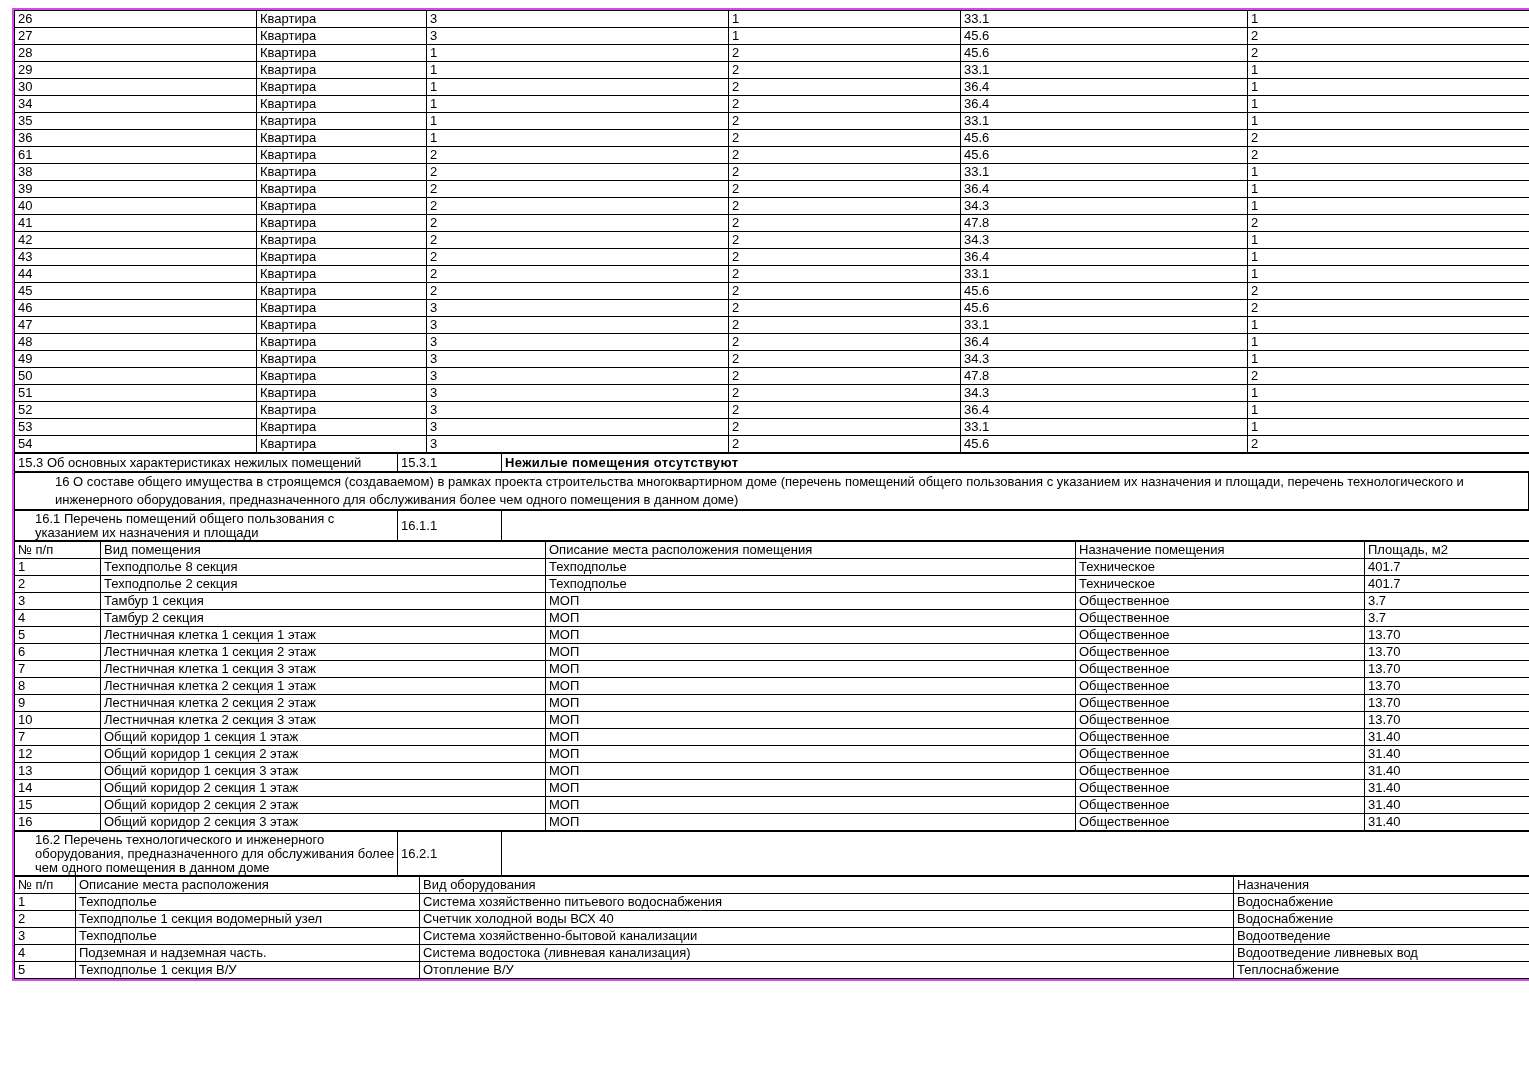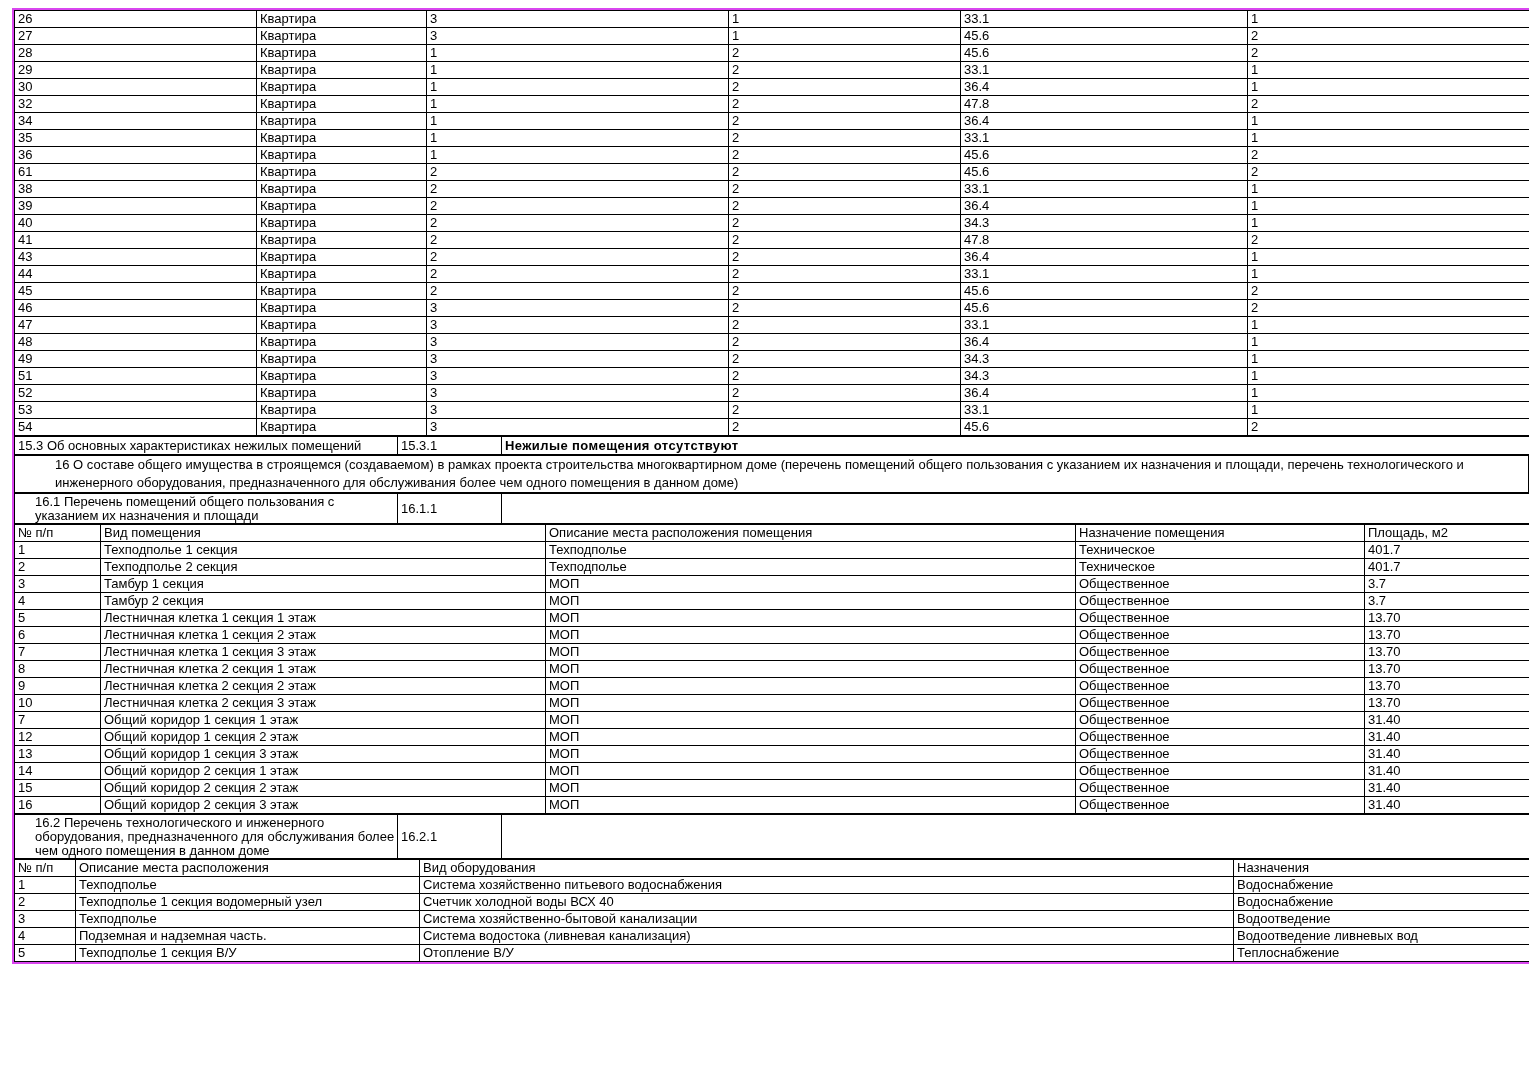--- a/index.html
+++ b/index.html
@@ -107,146 +107,154 @@
         </tr>
         <tr>
           <td>30</td>
           <td>Квартира</td>
           <td>1</td>
           <td>2</td>
           <td>36.4</td>
           <td>1</td>
         </tr>
         <tr>
-          <td>32</td>
-          <td>Квартира</td>
-          <td>1</td>
+          <td>34</td>
+          <td>Квартира</td>
+          <td>1</td>
+          <td>2</td>
+          <td>36.4</td>
+          <td>1</td>
+        </tr>
+        <tr>
+          <td>35</td>
+          <td>Квартира</td>
+          <td>1</td>
+          <td>2</td>
+          <td>33.1</td>
+          <td>1</td>
+        </tr>
+        <tr>
+          <td>36</td>
+          <td>Квартира</td>
+          <td>1</td>
+          <td>2</td>
+          <td>45.6</td>
+          <td>2</td>
+        </tr>
+        <tr>
+          <td>61</td>
+          <td>Квартира</td>
+          <td>2</td>
+          <td>2</td>
+          <td>45.6</td>
+          <td>2</td>
+        </tr>
+        <tr>
+          <td>38</td>
+          <td>Квартира</td>
+          <td>2</td>
+          <td>2</td>
+          <td>33.1</td>
+          <td>1</td>
+        </tr>
+        <tr>
+          <td>39</td>
+          <td>Квартира</td>
+          <td>2</td>
+          <td>2</td>
+          <td>36.4</td>
+          <td>1</td>
+        </tr>
+        <tr>
+          <td>40</td>
+          <td>Квартира</td>
+          <td>2</td>
+          <td>2</td>
+          <td>34.3</td>
+          <td>1</td>
+        </tr>
+        <tr>
+          <td>41</td>
+          <td>Квартира</td>
+          <td>2</td>
           <td>2</td>
           <td>47.8</td>
           <td>2</td>
         </tr>
         <tr>
-          <td>34</td>
-          <td>Квартира</td>
-          <td>1</td>
+          <td>42</td>
+          <td>Квартира</td>
+          <td>2</td>
+          <td>2</td>
+          <td>34.3</td>
+          <td>1</td>
+        </tr>
+        <tr>
+          <td>43</td>
+          <td>Квартира</td>
+          <td>2</td>
           <td>2</td>
           <td>36.4</td>
           <td>1</td>
         </tr>
         <tr>
-          <td>35</td>
-          <td>Квартира</td>
-          <td>1</td>
-          <td>2</td>
-          <td>33.1</td>
-          <td>1</td>
-        </tr>
-        <tr>
-          <td>36</td>
-          <td>Квартира</td>
-          <td>1</td>
-          <td>2</td>
-          <td>45.6</td>
-          <td>2</td>
-        </tr>
-        <tr>
-          <td>61</td>
-          <td>Квартира</td>
-          <td>2</td>
-          <td>2</td>
-          <td>45.6</td>
-          <td>2</td>
-        </tr>
-        <tr>
-          <td>38</td>
-          <td>Квартира</td>
-          <td>2</td>
-          <td>2</td>
-          <td>33.1</td>
-          <td>1</td>
-        </tr>
-        <tr>
-          <td>39</td>
-          <td>Квартира</td>
-          <td>2</td>
+          <td>44</td>
+          <td>Квартира</td>
+          <td>2</td>
+          <td>2</td>
+          <td>33.1</td>
+          <td>1</td>
+        </tr>
+        <tr>
+          <td>45</td>
+          <td>Квартира</td>
+          <td>2</td>
+          <td>2</td>
+          <td>45.6</td>
+          <td>2</td>
+        </tr>
+        <tr>
+          <td>46</td>
+          <td>Квартира</td>
+          <td>3</td>
+          <td>2</td>
+          <td>45.6</td>
+          <td>2</td>
+        </tr>
+        <tr>
+          <td>47</td>
+          <td>Квартира</td>
+          <td>3</td>
+          <td>2</td>
+          <td>33.1</td>
+          <td>1</td>
+        </tr>
+        <tr>
+          <td>48</td>
+          <td>Квартира</td>
+          <td>3</td>
           <td>2</td>
           <td>36.4</td>
           <td>1</td>
         </tr>
         <tr>
-          <td>40</td>
-          <td>Квартира</td>
-          <td>2</td>
+          <td>49</td>
+          <td>Квартира</td>
+          <td>3</td>
           <td>2</td>
           <td>34.3</td>
           <td>1</td>
         </tr>
         <tr>
-          <td>41</td>
-          <td>Квартира</td>
-          <td>2</td>
+          <td>50</td>
+          <td>Квартира</td>
+          <td>3</td>
           <td>2</td>
           <td>47.8</td>
           <td>2</td>
-        </tr>
-        <tr>
-          <td>43</td>
-          <td>Квартира</td>
-          <td>2</td>
-          <td>2</td>
-          <td>36.4</td>
-          <td>1</td>
-        </tr>
-        <tr>
-          <td>44</td>
-          <td>Квартира</td>
-          <td>2</td>
-          <td>2</td>
-          <td>33.1</td>
-          <td>1</td>
-        </tr>
-        <tr>
-          <td>45</td>
-          <td>Квартира</td>
-          <td>2</td>
-          <td>2</td>
-          <td>45.6</td>
-          <td>2</td>
-        </tr>
-        <tr>
-          <td>46</td>
-          <td>Квартира</td>
-          <td>3</td>
-          <td>2</td>
-          <td>45.6</td>
-          <td>2</td>
-        </tr>
-        <tr>
-          <td>47</td>
-          <td>Квартира</td>
-          <td>3</td>
-          <td>2</td>
-          <td>33.1</td>
-          <td>1</td>
-        </tr>
-        <tr>
-          <td>48</td>
-          <td>Квартира</td>
-          <td>3</td>
-          <td>2</td>
-          <td>36.4</td>
-          <td>1</td>
-        </tr>
-        <tr>
-          <td>49</td>
-          <td>Квартира</td>
-          <td>3</td>
-          <td>2</td>
-          <td>34.3</td>
-          <td>1</td>
         </tr>
         <tr>
           <td>51</td>
           <td>Квартира</td>
           <td>3</td>
           <td>2</td>
           <td>34.3</td>
           <td>1</td>
         </tr>
         <tr>
@@ -327,21 +335,21 @@
           <td>№ п/п</td>
           <td>Вид помещения</td>
           <td>Описание места расположения помещения</td>
           <td>Назначение помещения</td>
           <td>Площадь, м2</td>
         </tr>
     </thead>
     <tbody>
         <tr>
           <td>1</td>
-          <td>Техподполье 1 секция</td>
+          <td>Техподполье 8 секция</td>
           <td>Техподполье</td>
           <td>Техническое</td>
           <td>401.7</td>
         </tr>
         <tr>
           <td>2</td>
           <td>Техподполье 2 секция</td>
           <td>Техподполье</td>
           <td>Техническое</td>
           <td>401.7</td>

